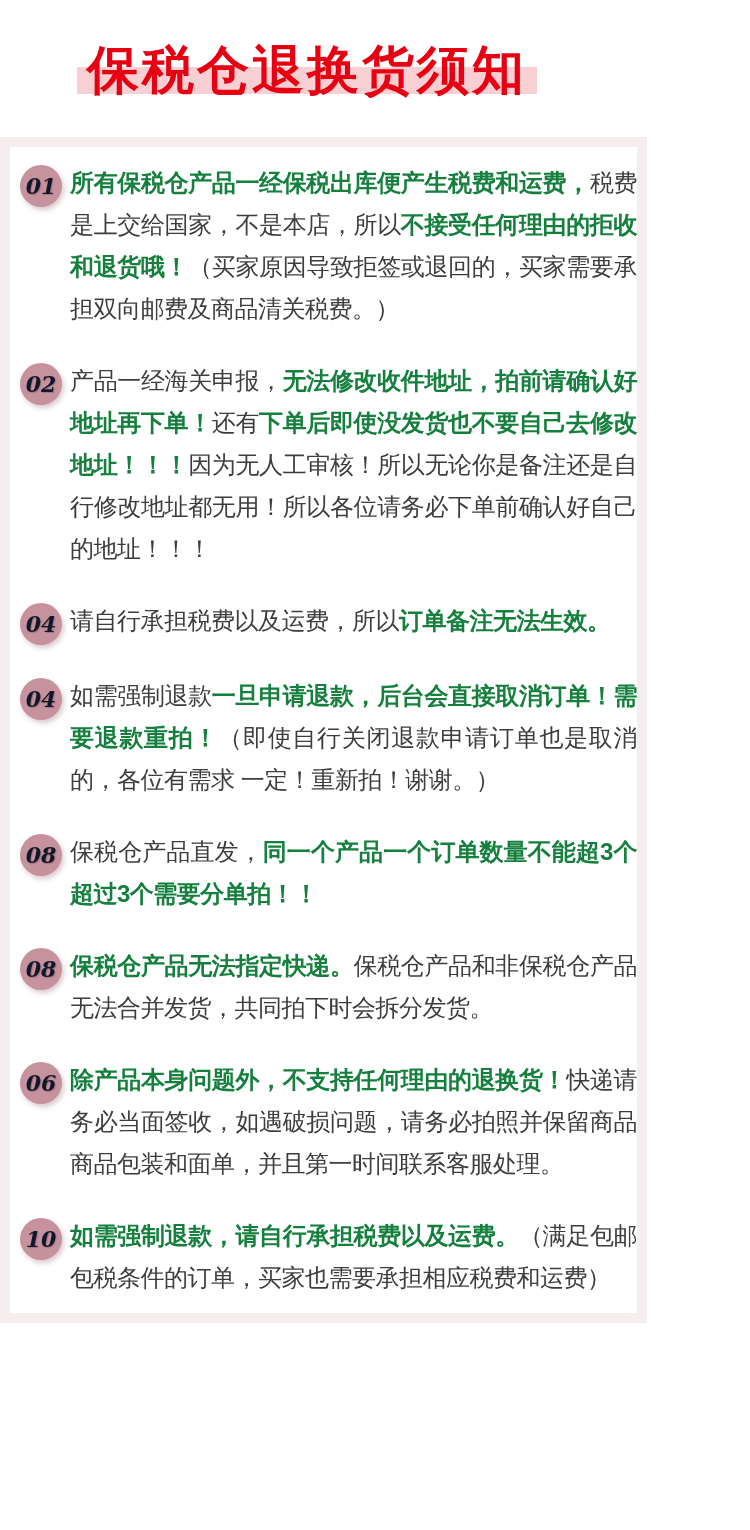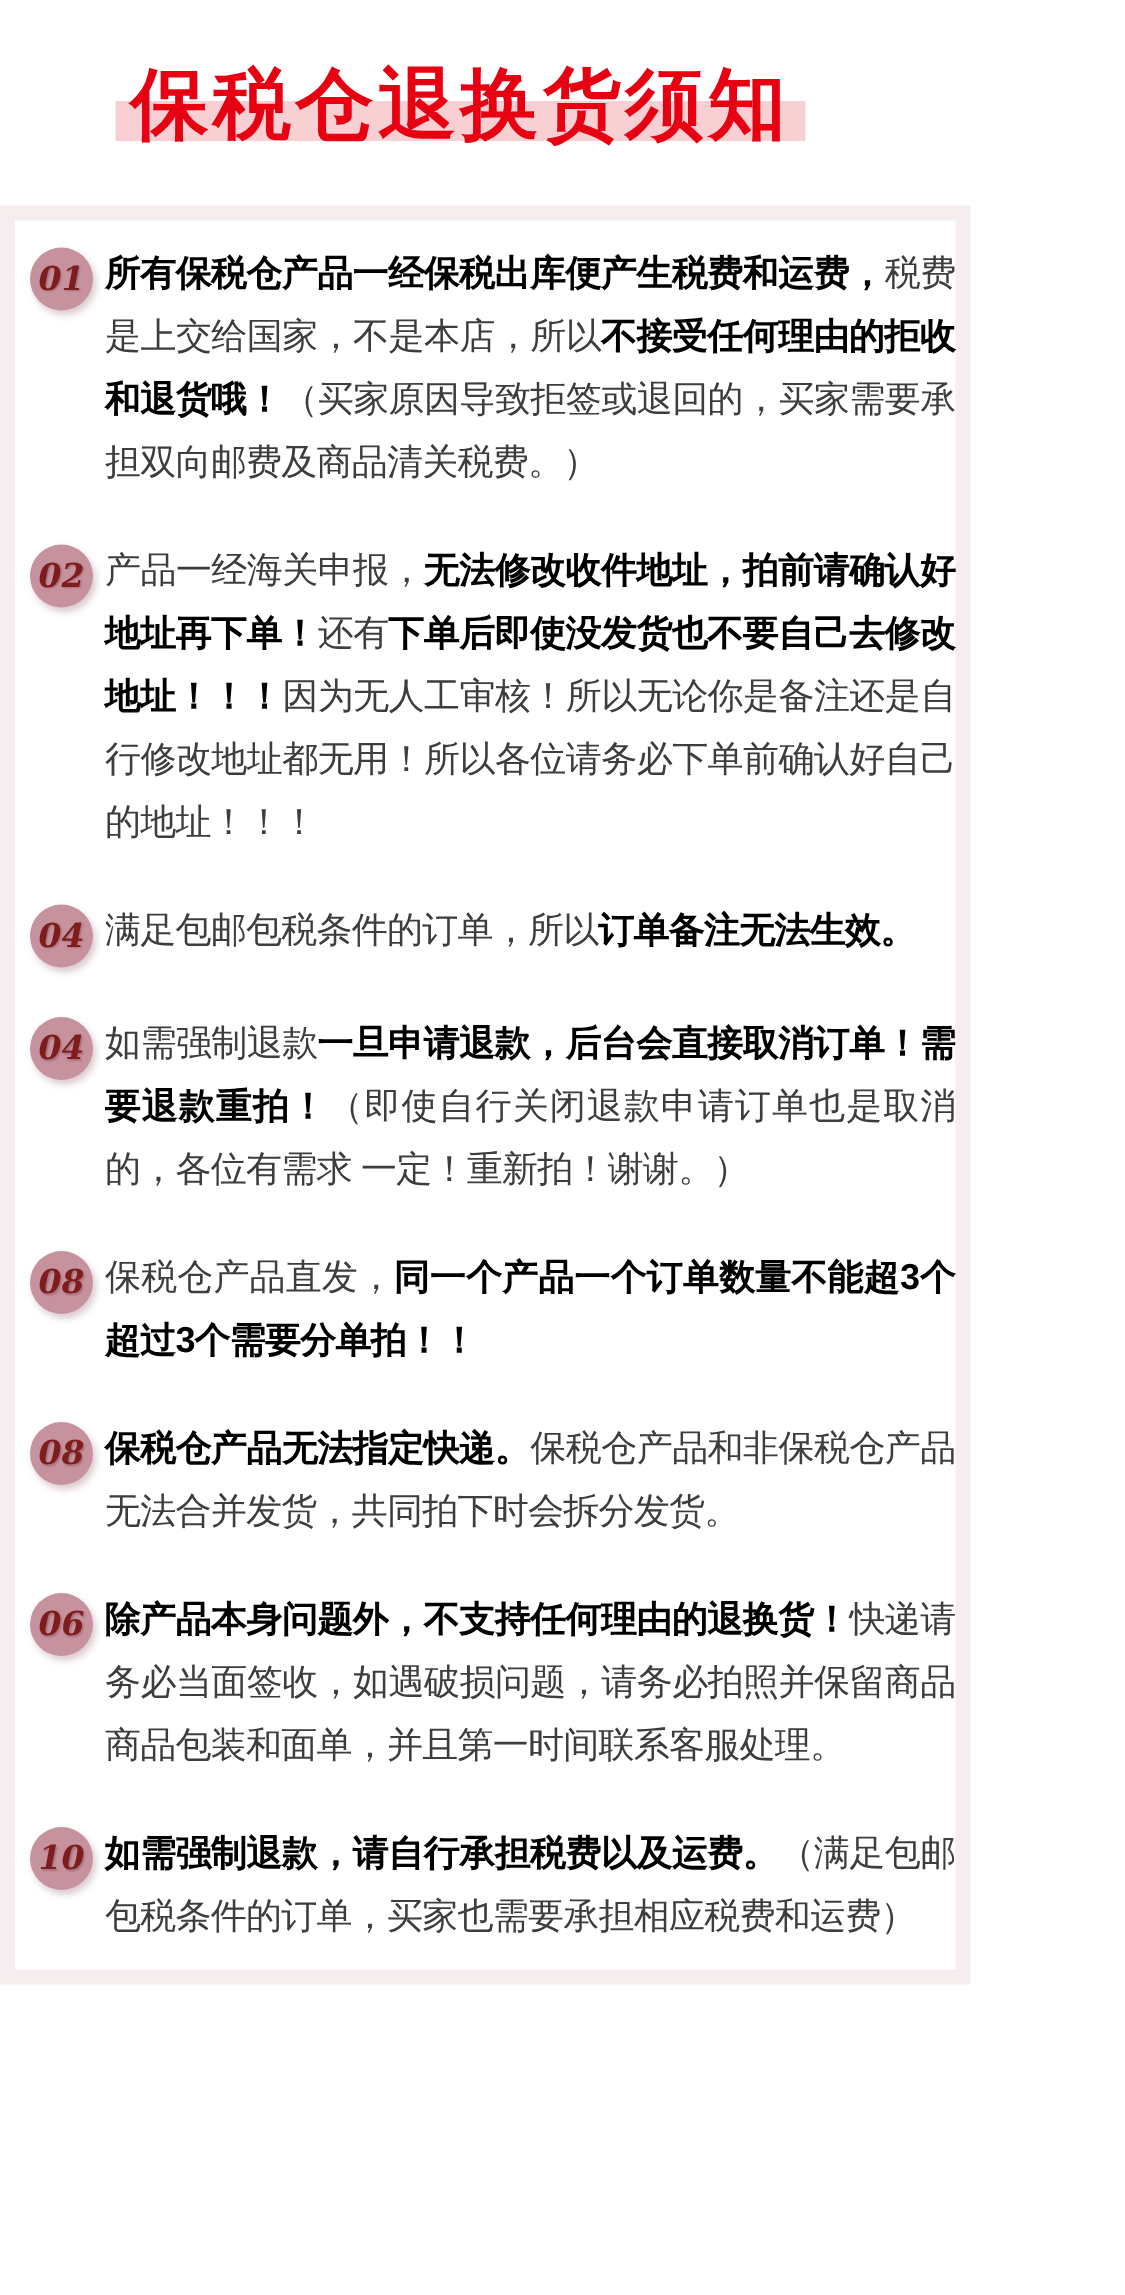--- a/index.html
+++ b/index.html
@@ -46,21 +46,21 @@
   }
   .notice-item:last-child { margin-bottom: 0; }
 
   .badge {
     flex: 0 0 42px;
     width: 42px;
     height: 42px;
     margin-top: 3px;
     border-radius: 50%;
     background: #c6929e;
-    color: #7f1d1d;
+    color: #0f172a;
     font-family: "DejaVu Serif", "Liberation Serif", serif;
     font-style: italic;
     font-weight: bold;
     font-size: 22px;
     display: flex;
     align-items: center;
     justify-content: center;
     box-shadow: 2px 3px 5px rgba(150, 100, 112, 0.35);
     text-shadow: 1px 1px 1px rgba(140, 90, 102, 0.55);
   }
@@ -68,21 +68,21 @@
   .notice-text {
     margin: 0 0 0 8px;
     width: 567px;
     font-size: 24px;
     line-height: 42px;
     letter-spacing: -0.5px;
     color: #3d3d3d;
     text-align: justify;
   }
   .notice-text .em {
-    color: #000000;
+    color: #15803d;
     font-weight: bold;
   }
   .notice-text .plain { color: #3d3d3d; }
 </style>
 </head>
 <body>
 
 <div class="page">
 
   <div class="title-wrap">
@@ -93,21 +93,21 @@
       <div class="notice-item">
         <div class="badge">01</div>
         <p class="notice-text"><span class="em">所有保税仓产品一经保税出库便产生税费和运费，</span><span class="plain">税费是上交给国家，不是本店，所以</span><span class="em">不接受任何理由的拒收和退货哦！</span><span class="plain">（买家原因导致拒签或退回的，买家需要承担双向邮费及商品清关税费。）</span></p>
       </div>
       <div class="notice-item">
         <div class="badge">02</div>
         <p class="notice-text"><span class="plain">产品一经海关申报，</span><span class="em">无法修改收件地址，拍前请确认好地址再下单！</span><span class="plain">还有</span><span class="em">下单后即使没发货也不要自己去修改地址！！！</span><span class="plain">因为无人工审核！所以无论你是备注还是自行修改地址都无用！所以各位请务必下单前确认好自己的地址！！！</span></p>
       </div>
       <div class="notice-item">
         <div class="badge">04</div>
-        <p class="notice-text"><span class="plain">满足包邮包税条件的订单，所以</span><span class="em">订单备注无法生效。</span></p>
+        <p class="notice-text"><span class="plain">请自行承担税费以及运费，所以</span><span class="em">订单备注无法生效。</span></p>
       </div>
       <div class="notice-item">
         <div class="badge">04</div>
         <p class="notice-text"><span class="plain">如需强制退款</span><span class="em">一旦申请退款，后台会直接取消订单！需要退款重拍！</span><span class="plain">（即使自行关闭退款申请订单也是取消的，各位有需求 一定！重新拍！谢谢。）</span></p>
       </div>
       <div class="notice-item">
         <div class="badge">08</div>
         <p class="notice-text"><span class="plain">保税仓产品直发，</span><span class="em">同一个产品一个订单数量不能超3个超过3个需要分单拍！！</span></p>
       </div>
       <div class="notice-item">

